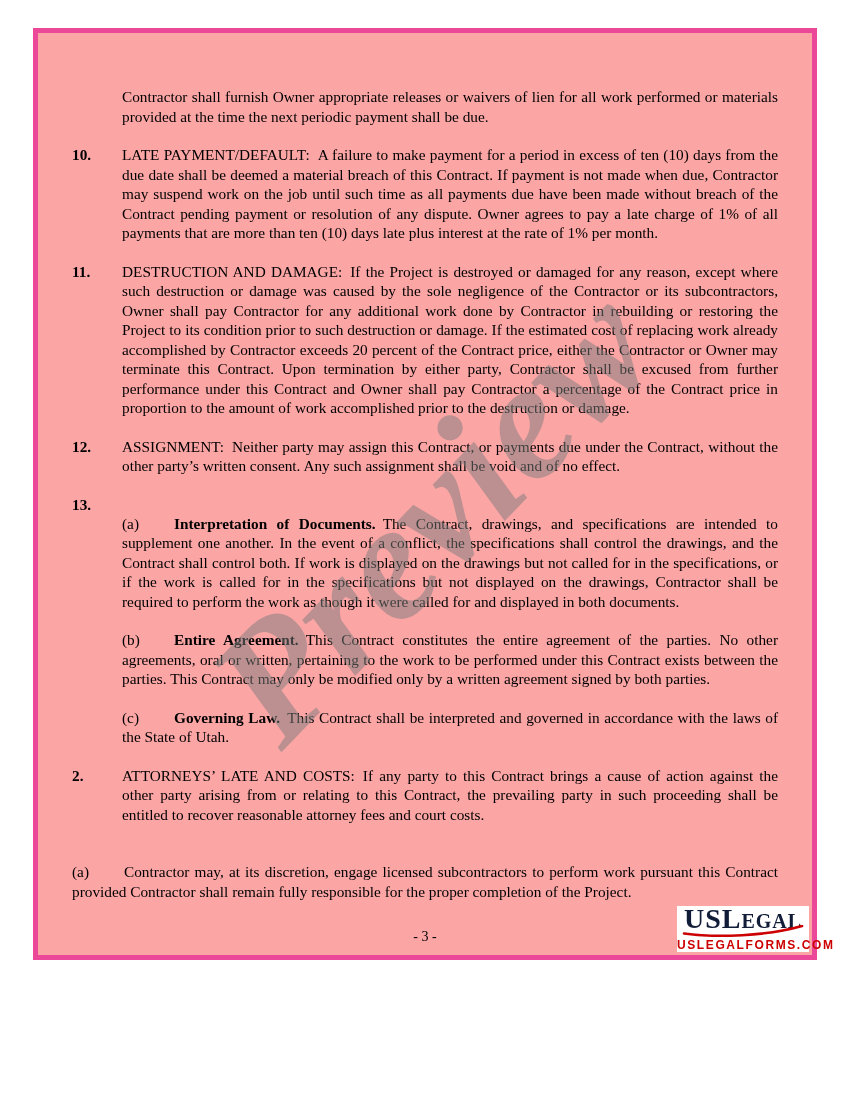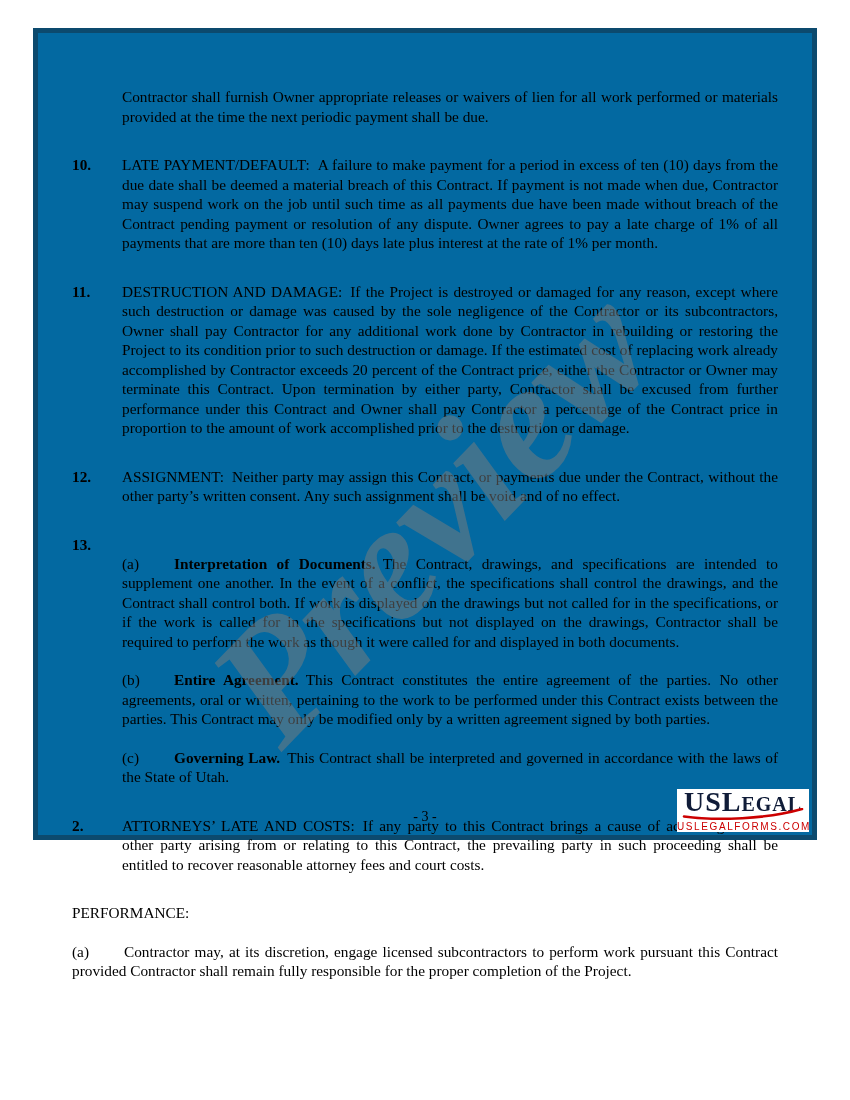--- a/index.html
+++ b/index.html
@@ -8,36 +8,36 @@
     width: 850px; height: 1100px;
     font-family: "Liberation Serif", serif;
     color: #000;
     position: relative;
     overflow: hidden;
   }
   .page { position: absolute; inset: 0; background: #fff; }
   .frame {
     position: absolute;
     left: 33px; top: 28px;
-    width: 784px; height: 812px;
-    border: 5px solid #0c4a6e;
-    background: #0369a1;
+    width: 784px; height: 932px;
+    border: 5px solid #ec4899;
+    background: #fca5a5;
   }
   .content {
     position: absolute;
     left: 0; top: 0; right: 0;
     padding: 54px 34px 0 34px;
     font-size: 15.3px;
   }
   .para-cont {
     margin-left: 50px;
     text-align: justify;
     line-height: 19.5px;
   }
-  .section { display: flex; margin-top: 29px; }
+  .section { display: flex; margin-top: 19px; }
   .num { flex: 0 0 50px; width: 50px; font-weight: bold; line-height: 19.5px; }
   .text { flex: 1; text-align: justify; line-height: 19.5px; }
   .hd { font-weight: normal; margin-right: 8px; }
   .sub { margin-top: 19px; text-align: justify; line-height: 19.5px; }
   .sub-label { display: inline-block; width: 52px; }
   .sub-title { font-weight: bold; margin-right: 7px; }
 
   .watermark {
     position: absolute;
     left: 432px; top: 515px;
@@ -73,22 +73,22 @@
     font-variant: small-caps;
     font-weight: bold;
     font-size: 28px;
     line-height: 26px;
     letter-spacing: 1px;
     color: #101c38;
   }
   .swoosh { display: block; margin: -7px auto 0 auto; }
   .logo-sub {
     font-family: "Liberation Sans", sans-serif;
-    font-weight: normal;
-    font-size: 10px;
+    font-weight: bold;
+    font-size: 12px;
     letter-spacing: 1.6px;
     color: #cc0000;
     margin-top: 1px;
   }
 </style>
 </head>
 <body>
 
 <div class="page">
   <div class="frame">
@@ -120,21 +120,20 @@
         </div>
       </div>
 
       <div class="section">
         <span class="num">2.</span>
         <div class="text"><span class="hd">ATTORNEYS’ LATE AND COSTS:</span><span>If any party to this Contract brings a cause of action against the other party arising from or relating to this Contract, the prevailing party in such proceeding shall be entitled to recover reasonable attorney fees and court costs.</span></div>
       </div>
 
       <div class="section">
         <div class="text">
-          <div><span class="hd">PERFORMANCE:</span></div>
           <div class="sub"><span class="sub-label">(a)</span><span>Contractor may, at its discretion, engage licensed subcontractors to perform work pursuant this Contract provided Contractor shall remain fully responsible for the proper completion of the Project.</span></div>
         </div>
       </div>
 
     </div>
 
     <div class="page-num">- 3 -</div>
 
     <div class="logo">
       <div class="logo-text">USLegal</div>

